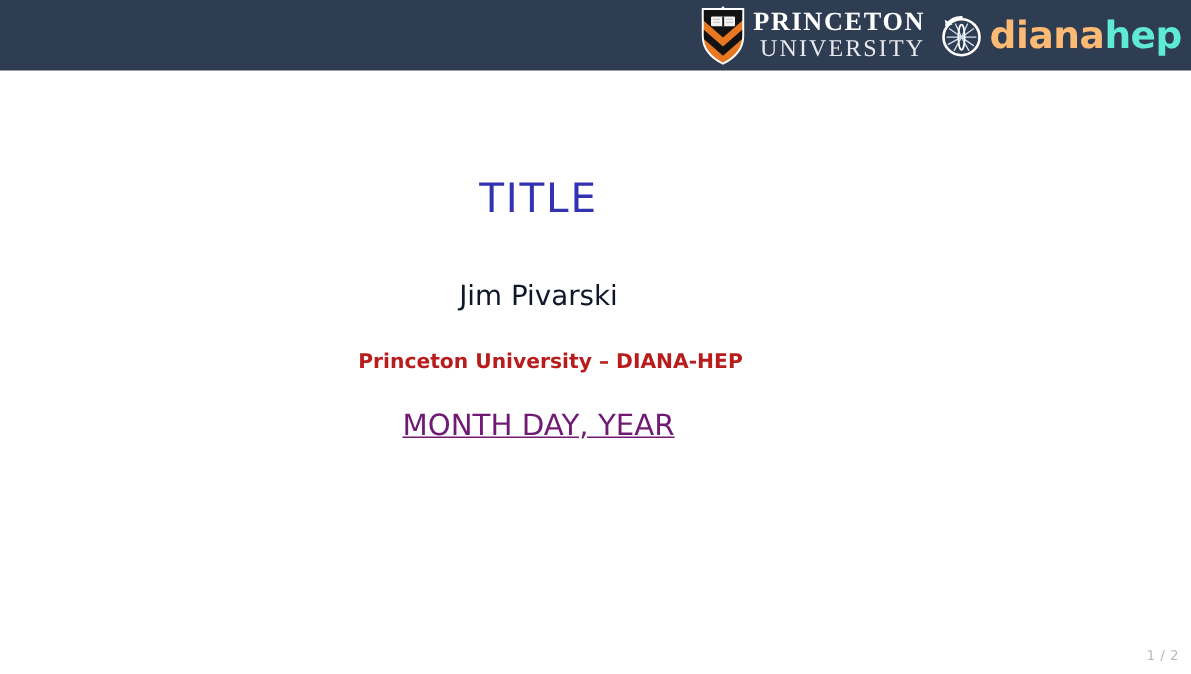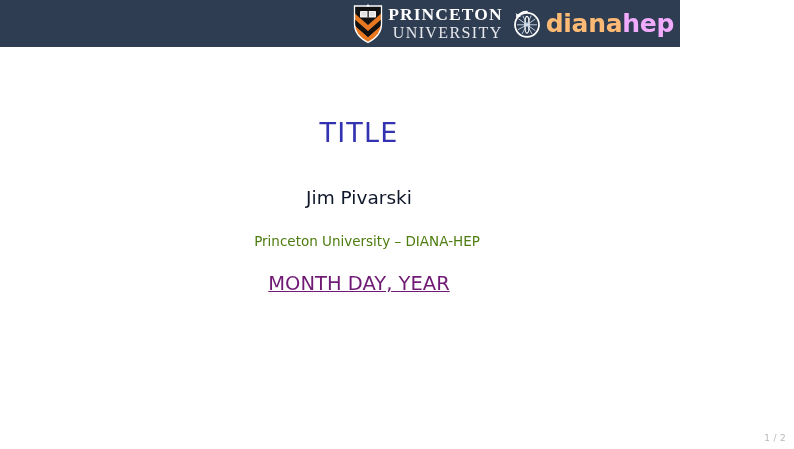--- a/index.html
+++ b/index.html
@@ -20,21 +20,21 @@
     position: relative;
     width: 794px;
     height: 449px;
     background: #ffffff;
   }
 
   
   .headbar {
     position: absolute;
     left: 0; top: 0;
-    width: 680px;
+    width: 794px;
     height: 47px;
     background: #2f3d52;
     box-sizing: border-box;
   }
   .logo-group {
     position: absolute;
     right: 6px;
     top: 0;
     height: 47px;
     display: flex;
@@ -91,21 +91,21 @@
   }
   .diana-words {
     font-family: "DejaVu Sans", sans-serif;
     font-weight: bold;
     font-size: 25px;
     letter-spacing: -0.3px;
     line-height: 1;
     white-space: nowrap;
   }
   .diana-words .w1 { color: #fdba74; }
-  .diana-words .w2 { color: #f0abfc; }
+  .diana-words .w2 { color: #5eead4; }
 
   
   .titleblock {
     position: absolute;
     left: 0;
     top: 47px;
     width: 720px;
     text-align: center;
   }
   .doc-title {
@@ -123,24 +123,24 @@
     color: #0f172a;
     font-family: "DejaVu Sans", sans-serif;
     font-size: 18.5px;
     font-weight: normal;
     margin: 0;
     padding-top: 43px;
     line-height: 1;
     transform: translateX(-1px);
   }
   .institute {
-    color: #4d7c0f;
+    color: #b91c1c;
     font-family: "DejaVu Sans", sans-serif;
     font-size: 13.5px;
-    font-weight: normal;
+    font-weight: bold;
     margin: 0;
     padding-top: 27px;
     line-height: 1;
     transform: translateX(-1px);
     padding-left: 16px;
   }
   .date {
     color: #701a75;
     font-family: "DejaVu Sans", sans-serif;
     font-size: 19.5px;

